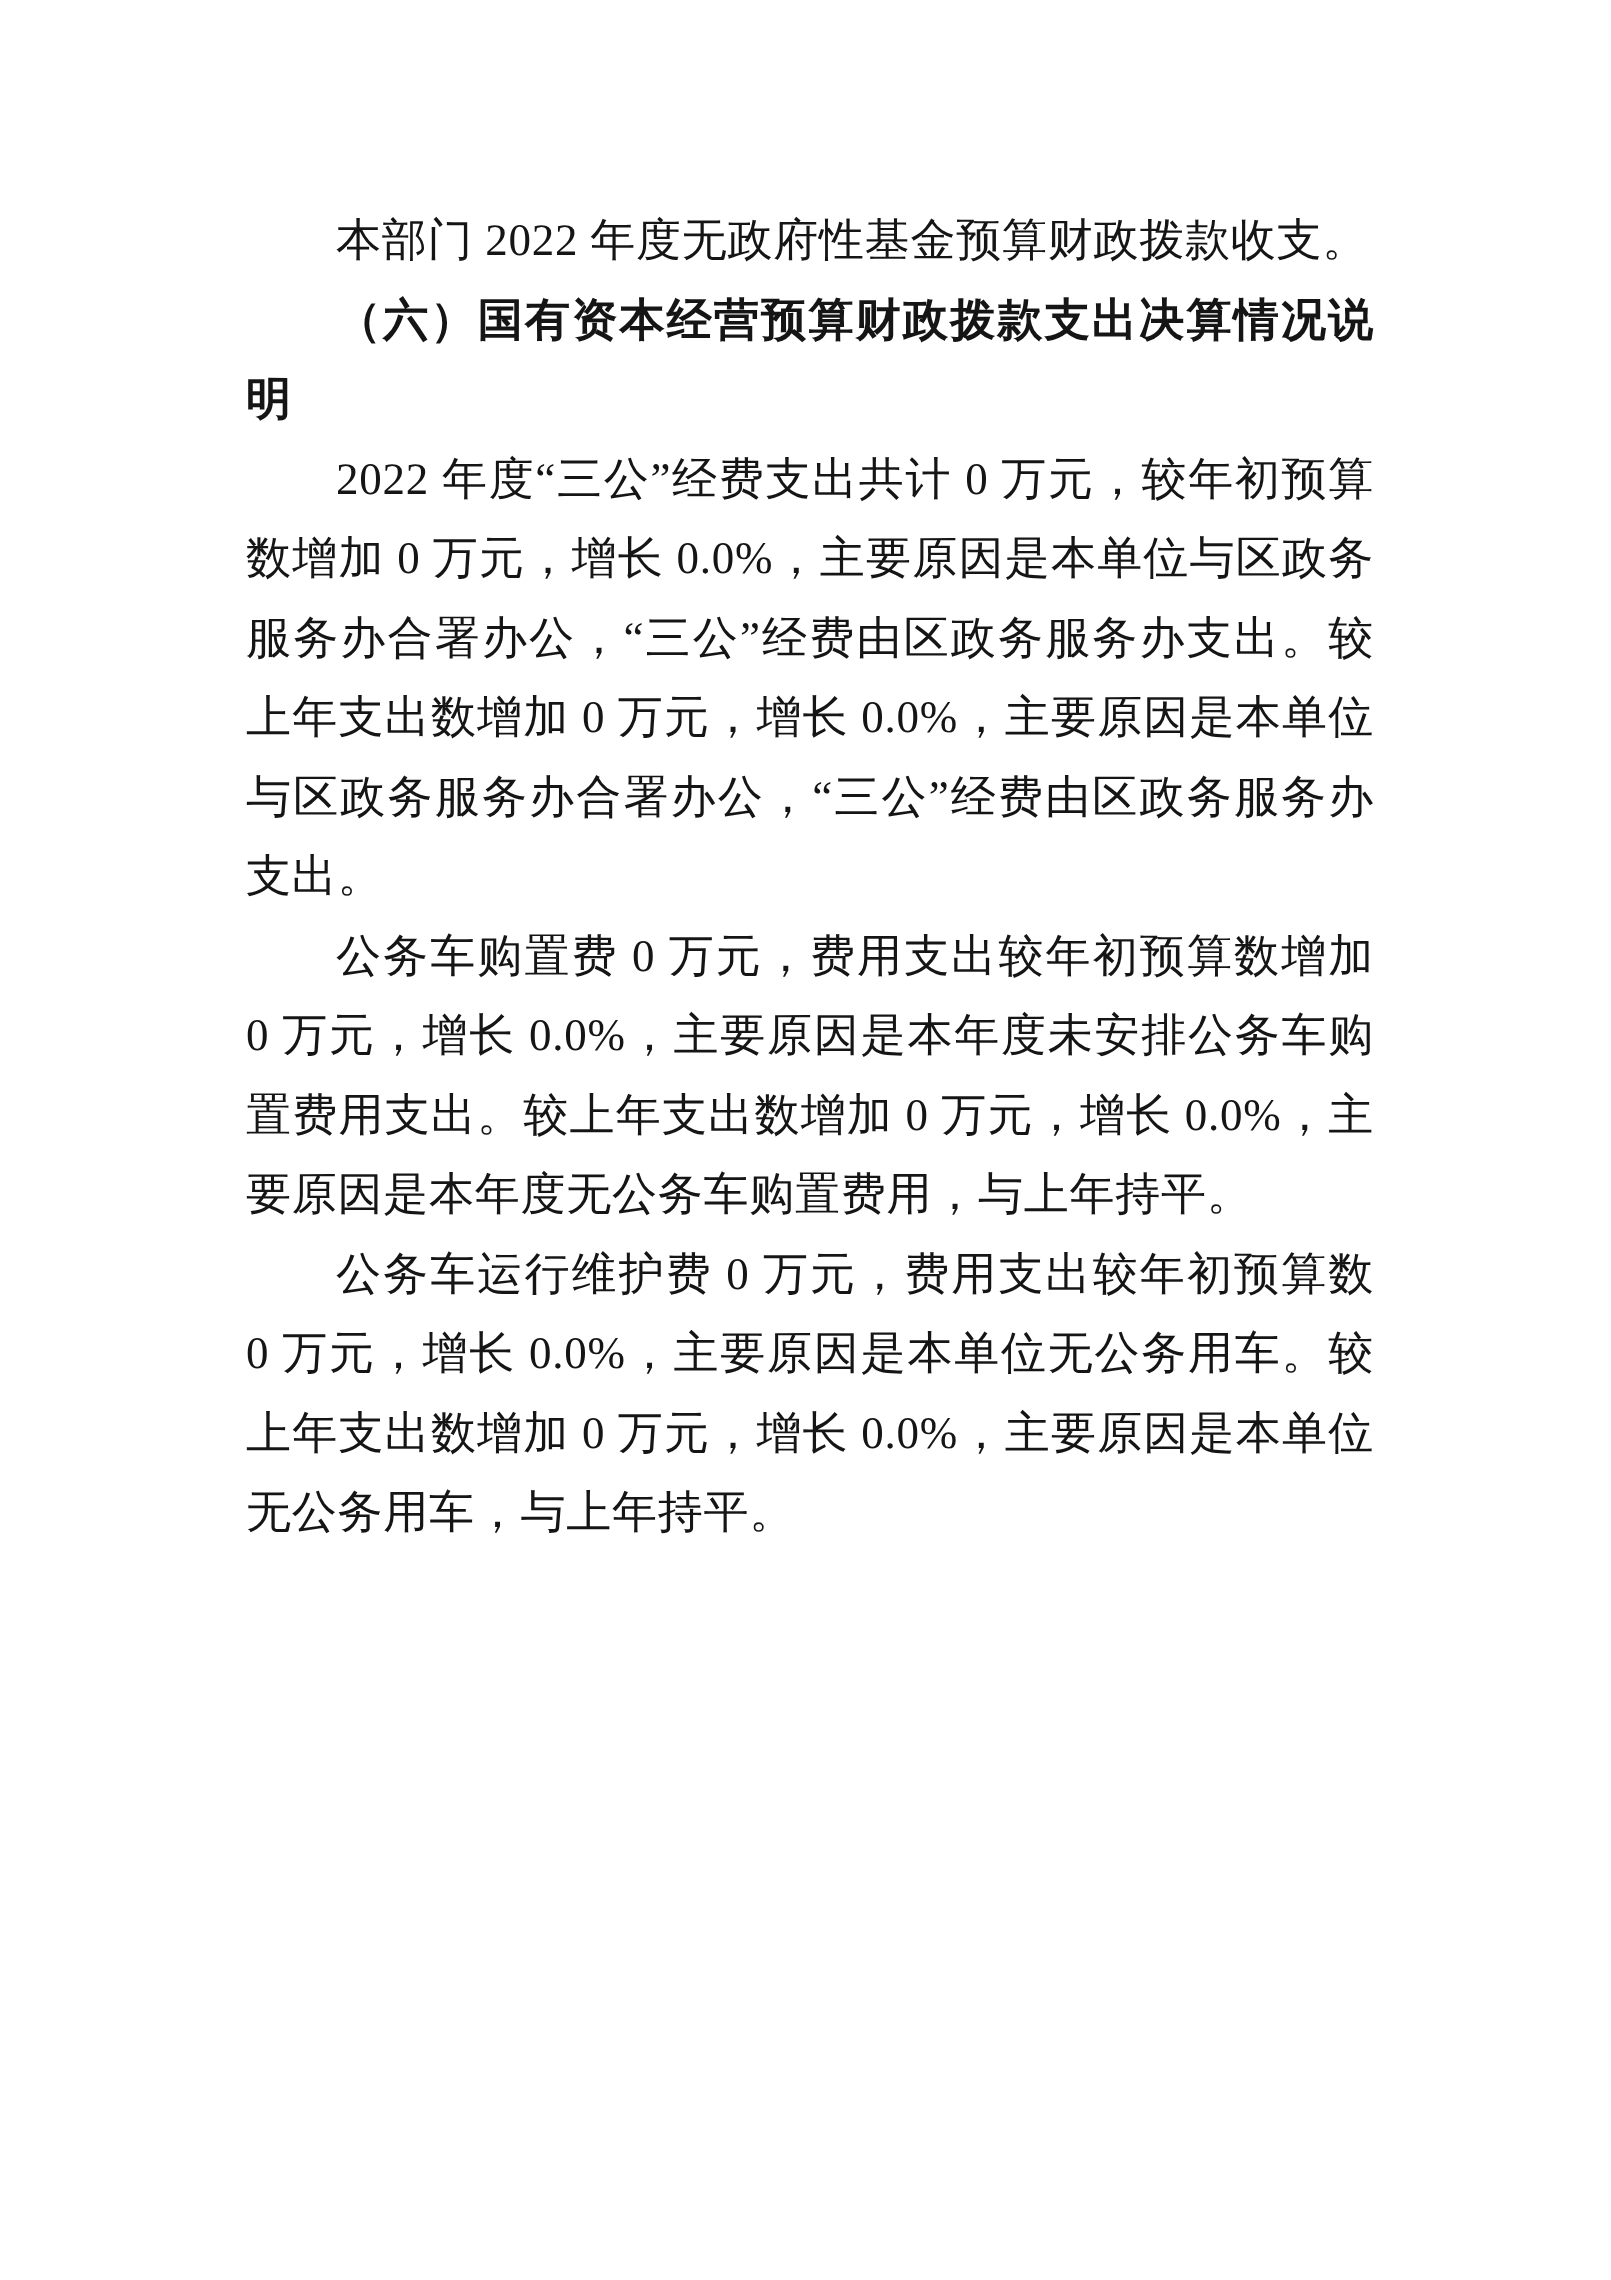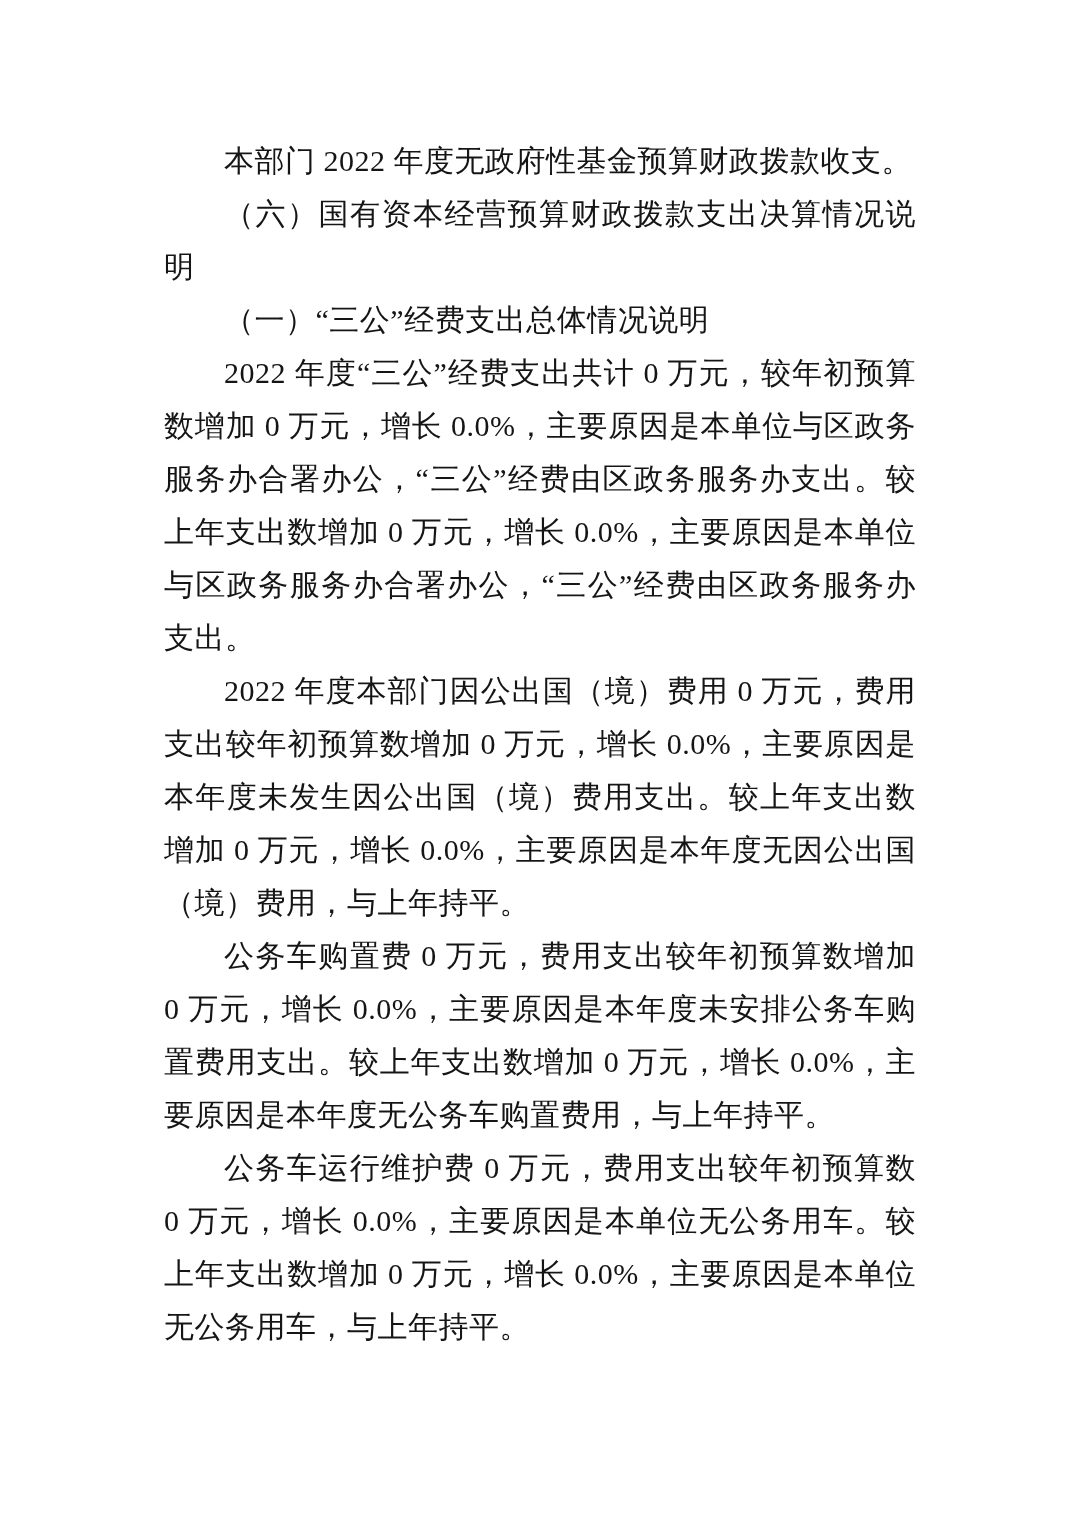--- a/index.html
+++ b/index.html
@@ -28,21 +28,21 @@
     line-height: 53px;
     text-align: justify;
     text-indent: 2em;
     letter-spacing: 0.5px;
     word-break: break-all;
   }
   .para {
     font-weight: normal;
   }
   .sec-heading {
-    font-weight: normal;
+    font-weight: bold;
   }
   .chap-heading {
     font-weight: bold;
     font-family: "Liberation Sans", "DejaVu Sans", sans-serif;
     letter-spacing: 1px;
   }
   .page-number {
     position: absolute;
     left: 157px;
     top: 1376px;
@@ -53,20 +53,18 @@
     font-family: "Liberation Serif", "DejaVu Serif", serif;
   }
 </style>
 </head>
 <body>
 
 <div class="page">
   <main class="content">
     <p class="para">本部门 2022 年度无政府性基金预算财政拨款收支。</p>
     <h3 class="sec-heading">（六）国有资本经营预算财政拨款支出决算情况说明</h3>
-    <h3 class="sec-heading">（一）“三公”经费支出总体情况说明</h3>
     <p class="para">2022 年度“三公”经费支出共计 0 万元，较年初预算数增加 0 万元，增长 0.0%，主要原因是本单位与区政务服务办合署办公，“三公”经费由区政务服务办支出。较上年支出数增加 0 万元，增长 0.0%，主要原因是本单位与区政务服务办合署办公，“三公”经费由区政务服务办支出。</p>
-    <p class="para">2022 年度本部门因公出国（境）费用 0 万元，费用支出较年初预算数增加 0 万元，增长 0.0%，主要原因是本年度未发生因公出国（境）费用支出。较上年支出数增加 0 万元，增长 0.0%，主要原因是本年度无因公出国（境）费用，与上年持平。</p>
     <p class="para">公务车购置费 0 万元，费用支出较年初预算数增加 0 万元，增长 0.0%，主要原因是本年度未安排公务车购置费用支出。较上年支出数增加 0 万元，增长 0.0%，主要原因是本年度无公务车购置费用，与上年持平。</p>
     <p class="para">公务车运行维护费 0 万元，费用支出较年初预算数 0 万元，增长 0.0%，主要原因是本单位无公务用车。较上年支出数增加 0 万元，增长 0.0%，主要原因是本单位无公务用车，与上年持平。</p>
   </main>
   <div class="page-number">- 4 -</div>
 </div>
 
 </body></html>

